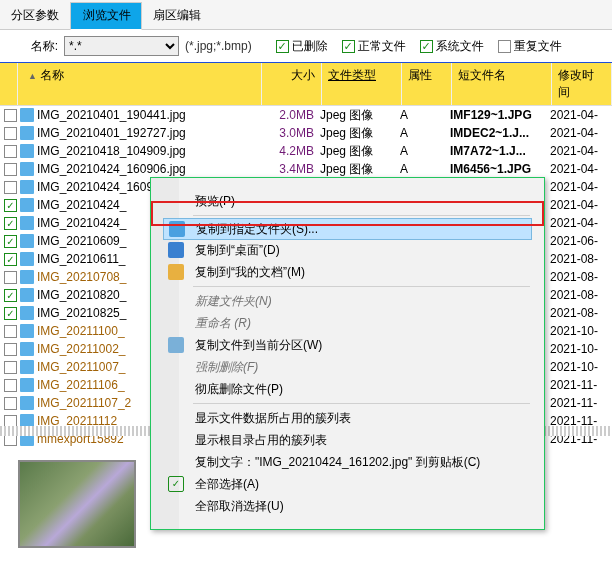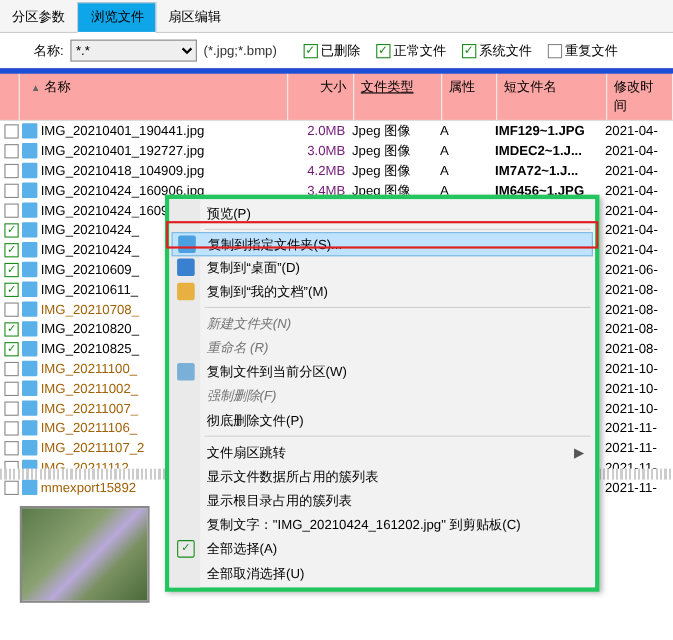--- a/index.html
+++ b/index.html
@@ -10,21 +10,21 @@
 .tab.active { background: #0ea5e9; border: 1px solid #ccc; border-bottom: 1px solid #fff; margin-bottom: -1px; padding-left: 12px; }
 
 .filter-bar { display: flex; align-items: center; padding: 6px 8px; gap: 6px; }
 .filter-bar .lbl { width: 50px; text-align: right; }
 .filter-bar select { width: 115px; height: 20px; border: 1px solid #888; }
 .filter-bar .ext { color: #333; margin-right: 10px; }
 .chk { display: inline-flex; align-items: center; gap: 3px; margin-left: 8px; }
 .chk .box { width: 13px; height: 13px; border: 1px solid #1a8c1a; display: inline-flex; align-items: center; justify-content: center; color: #1a8c1a; font-size: 11px; line-height: 1; }
 .chk.nochk .box { border-color: #888; color: transparent; }
 
-.table-head { display: flex; background: #fca5a5; border-top: 5px solid #1d4ed8; border-bottom: 1px solid #ddd; }
+.table-head { display: flex; background: #fde047; border-top: 1px solid #1d4ed8; border-bottom: 1px solid #ddd; }
 .th { padding: 4px 6px; border-right: 1px solid #eee; }
 .col-chk { width: 18px; }
 .col-name { flex: 1; min-width: 200px; }
 .col-size { width: 60px; text-align: right; }
 .col-type { width: 80px; text-decoration: underline; }
 .col-attr { width: 50px; font-family: Liberation Mono, monospace; }
 .col-short { width: 100px; }
 .col-time { width: 60px; }
 
 .rows { }
@@ -35,21 +35,21 @@
 .row .fi { width: 14px; height: 14px; background: #5ab0e8; margin-right: 3px; border-radius: 1px; }
 .row.gray .fn { color: #a16207; }
 .row .fn { flex: 1; white-space: nowrap; overflow: hidden; }
 .row .sz { width: 60px; text-align: right; color: #701a75; padding-right: 6px; }
 .row .ty { width: 80px; }
 .row .at { width: 50px; }
 .row .sn { width: 100px; white-space: nowrap; overflow: hidden; font-weight: bold; }
 .row .tm { width: 60px; }
 .arrow-up { margin-left: 4px; font-size: 9px; color: #666; }
 
-.ctxmenu { position: absolute; left: 150px; top: 177px; width: 395px; background: #f2f2f2; border: 4px solid #22c55e; box-shadow: 2px 2px 5px rgba(0,0,0,.3); z-index: 10; padding: 2px; }
+.ctxmenu { position: absolute; left: 150px; top: 177px; width: 395px; background: #f2f2f2; border: 1px solid #22c55e; box-shadow: 2px 2px 5px rgba(0,0,0,.3); z-index: 10; padding: 12px; }
 .ctxmenu .iconcol { position: absolute; left: 0; top: 0; bottom: 0; width: 28px; background: #eaeaea; }
 .mi { position: relative; display: flex; align-items: center; height: 22px; padding-left: 32px; padding-right: 8px; }
 .mi .ic { position: absolute; left: 5px; width: 16px; height: 16px; border-radius: 2px; }
 .mi.disabled { color: #737373; font-style: italic; }
 .mi .arrow { margin-left: auto; color: #555; }
 .sep { height: 1px; background: #d0d0d0; margin: 3px 2px 3px 30px; }
 .mi.highlight { background: #bfe3ff; border: 1px solid #7ab8e0; height: 22px; margin: -1px 0; }
 .redbox { position: absolute; left: 151px; top: 201px; width: 393px; height: 25px; border: 2px solid #e02020; z-index: 11; pointer-events: none; }
 
 .bottom { position: absolute; left: 0; top: 426px; right: 0; height: 10px; background: repeating-linear-gradient(90deg,#ccc 0,#ccc 2px,#fff 2px,#fff 4px); }
@@ -320,24 +320,20 @@
       <span>复制文件到当前分区(W)</span>
     </div>
   <div class="mi disabled">
       <span>强制删除(F)</span>
     </div>
   <div class="mi">
       <span>彻底删除文件(P)</span>
     </div>
   <div class="sep"></div>
   <div class="mi">
-      <span>文件扇区跳转</span>
-      <span class="arrow">▶</span>
-    </div>
-  <div class="mi">
       <span>显示文件数据所占用的簇列表</span>
     </div>
   <div class="mi">
       <span>显示根目录占用的簇列表</span>
     </div>
   <div class="mi">
       <span>复制文字："IMG_20210424_161202.jpg" 到剪贴板(C)</span>
     </div>
   <div class="mi">
       <span class="ic" style="border:1px solid #1a8c1a;color:#1a8c1a;font-size:10px;text-align:center;line-height:14px">✓</span>

